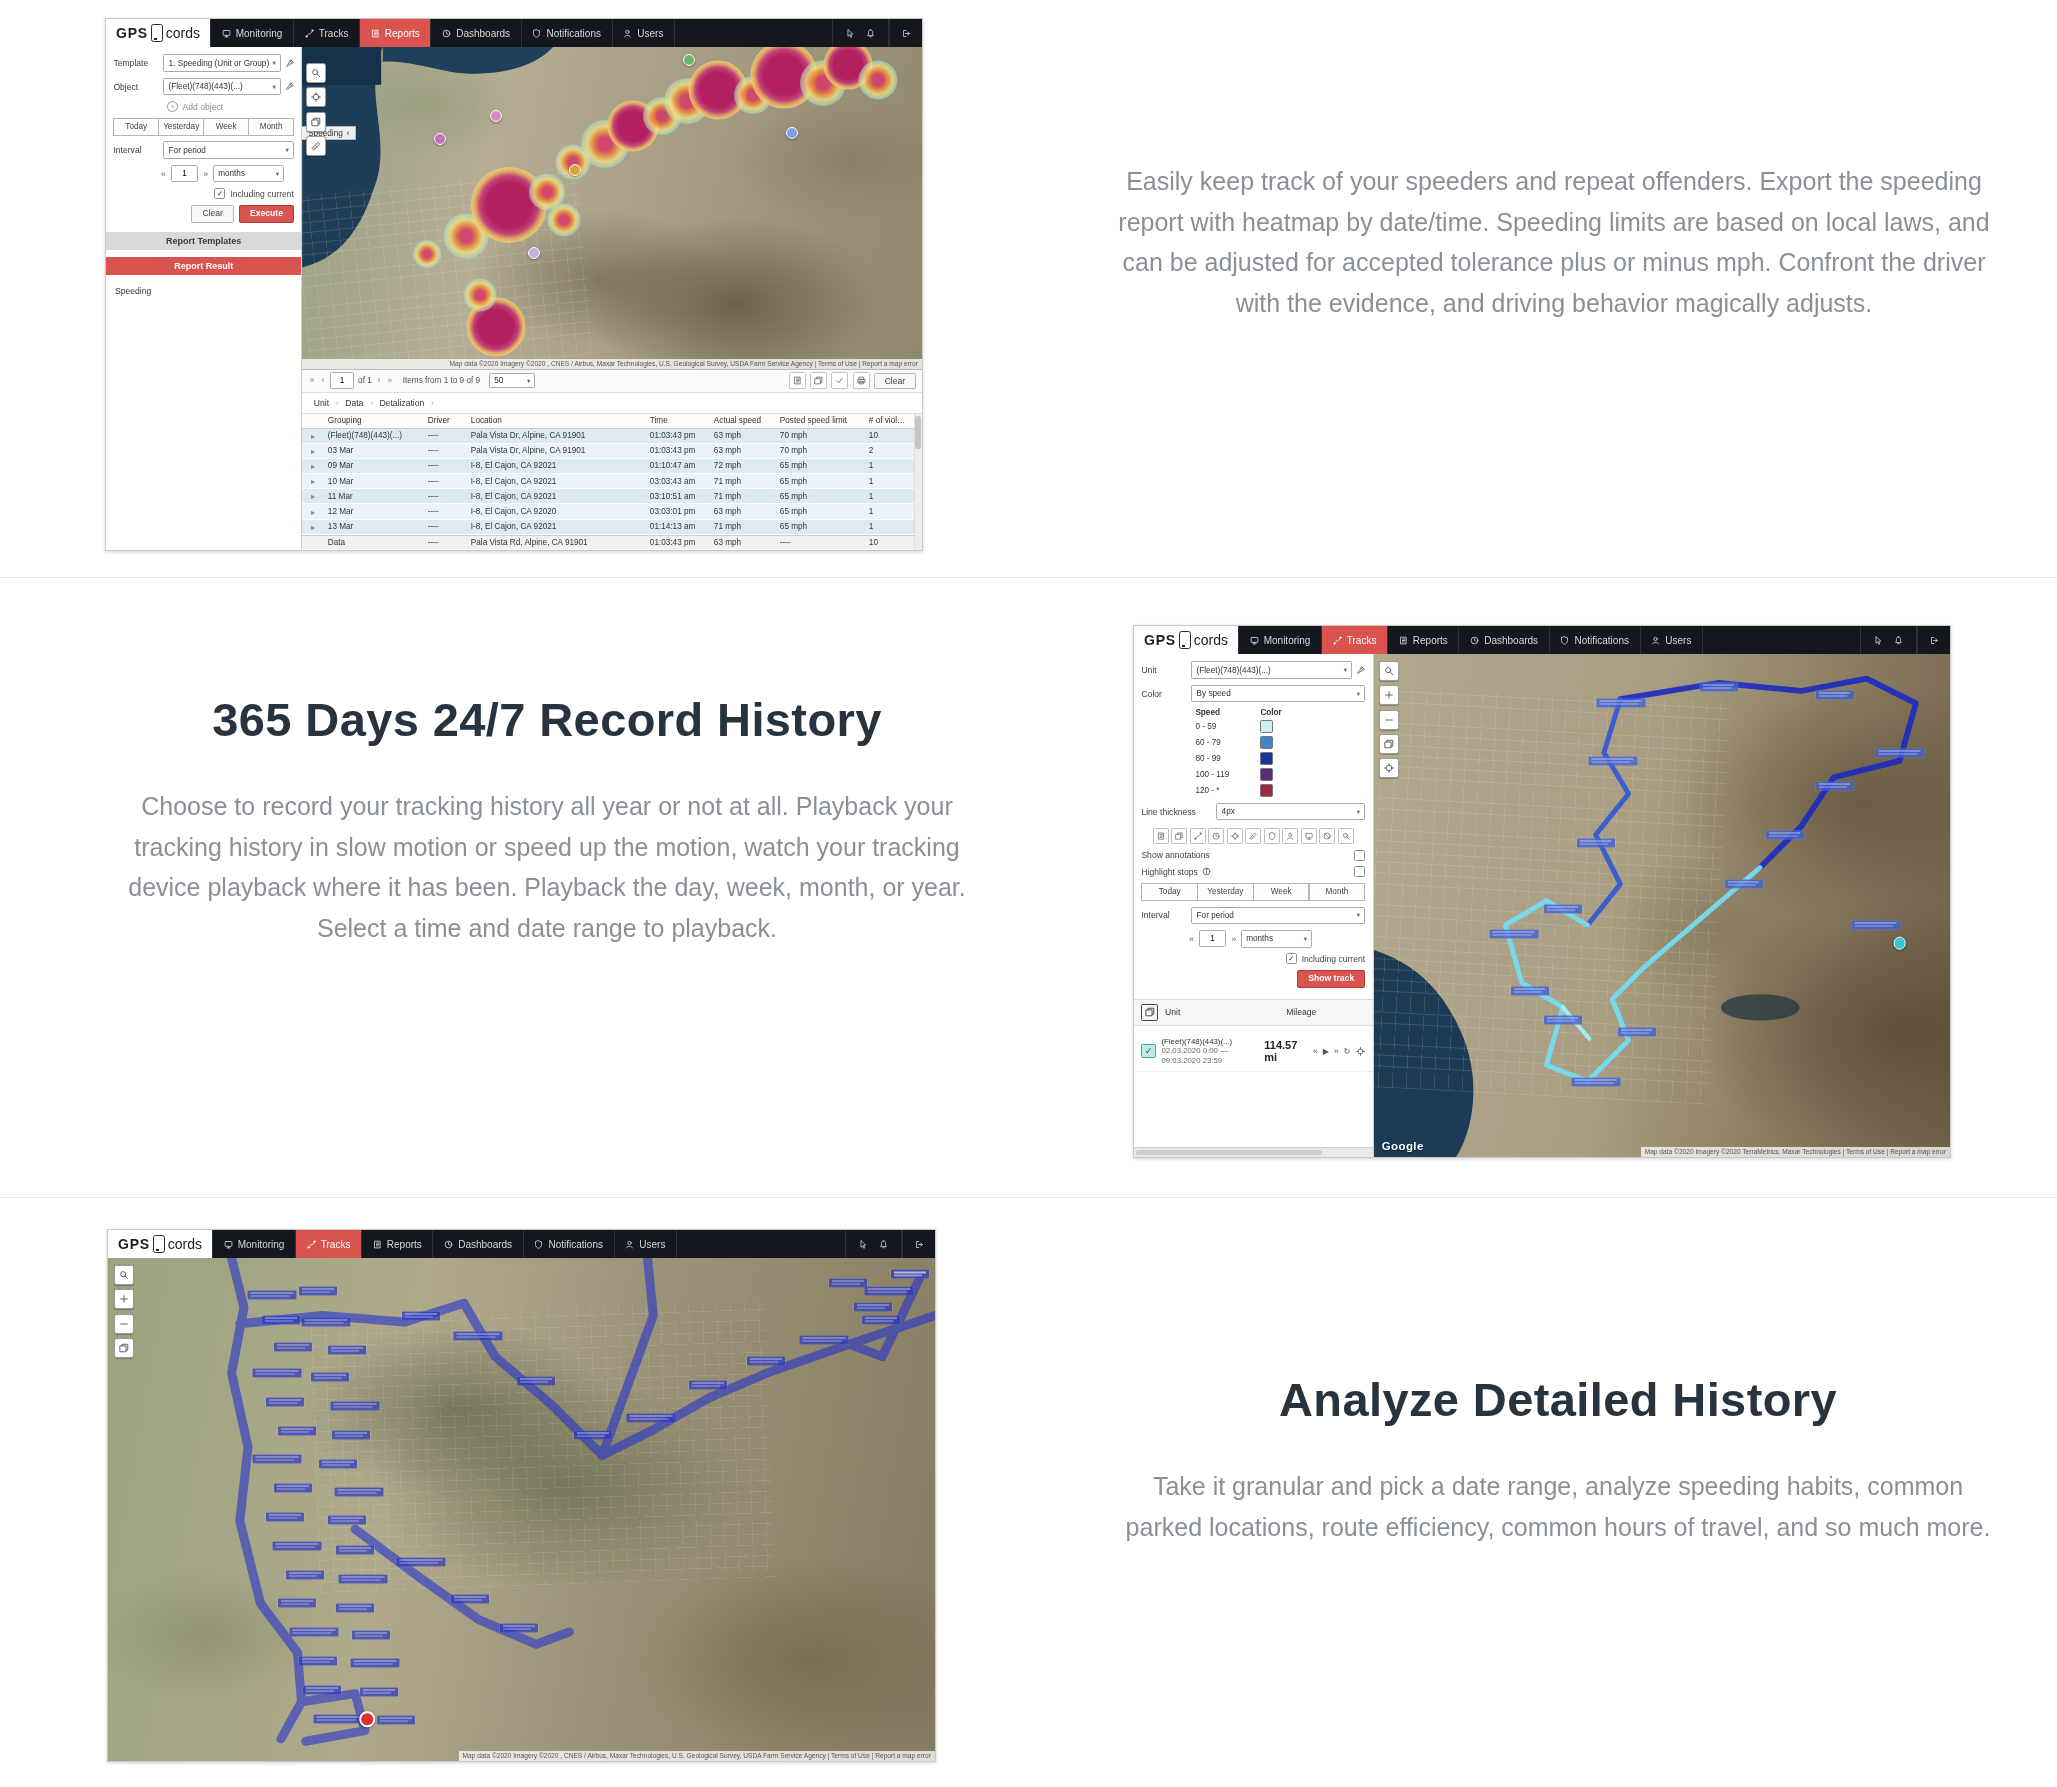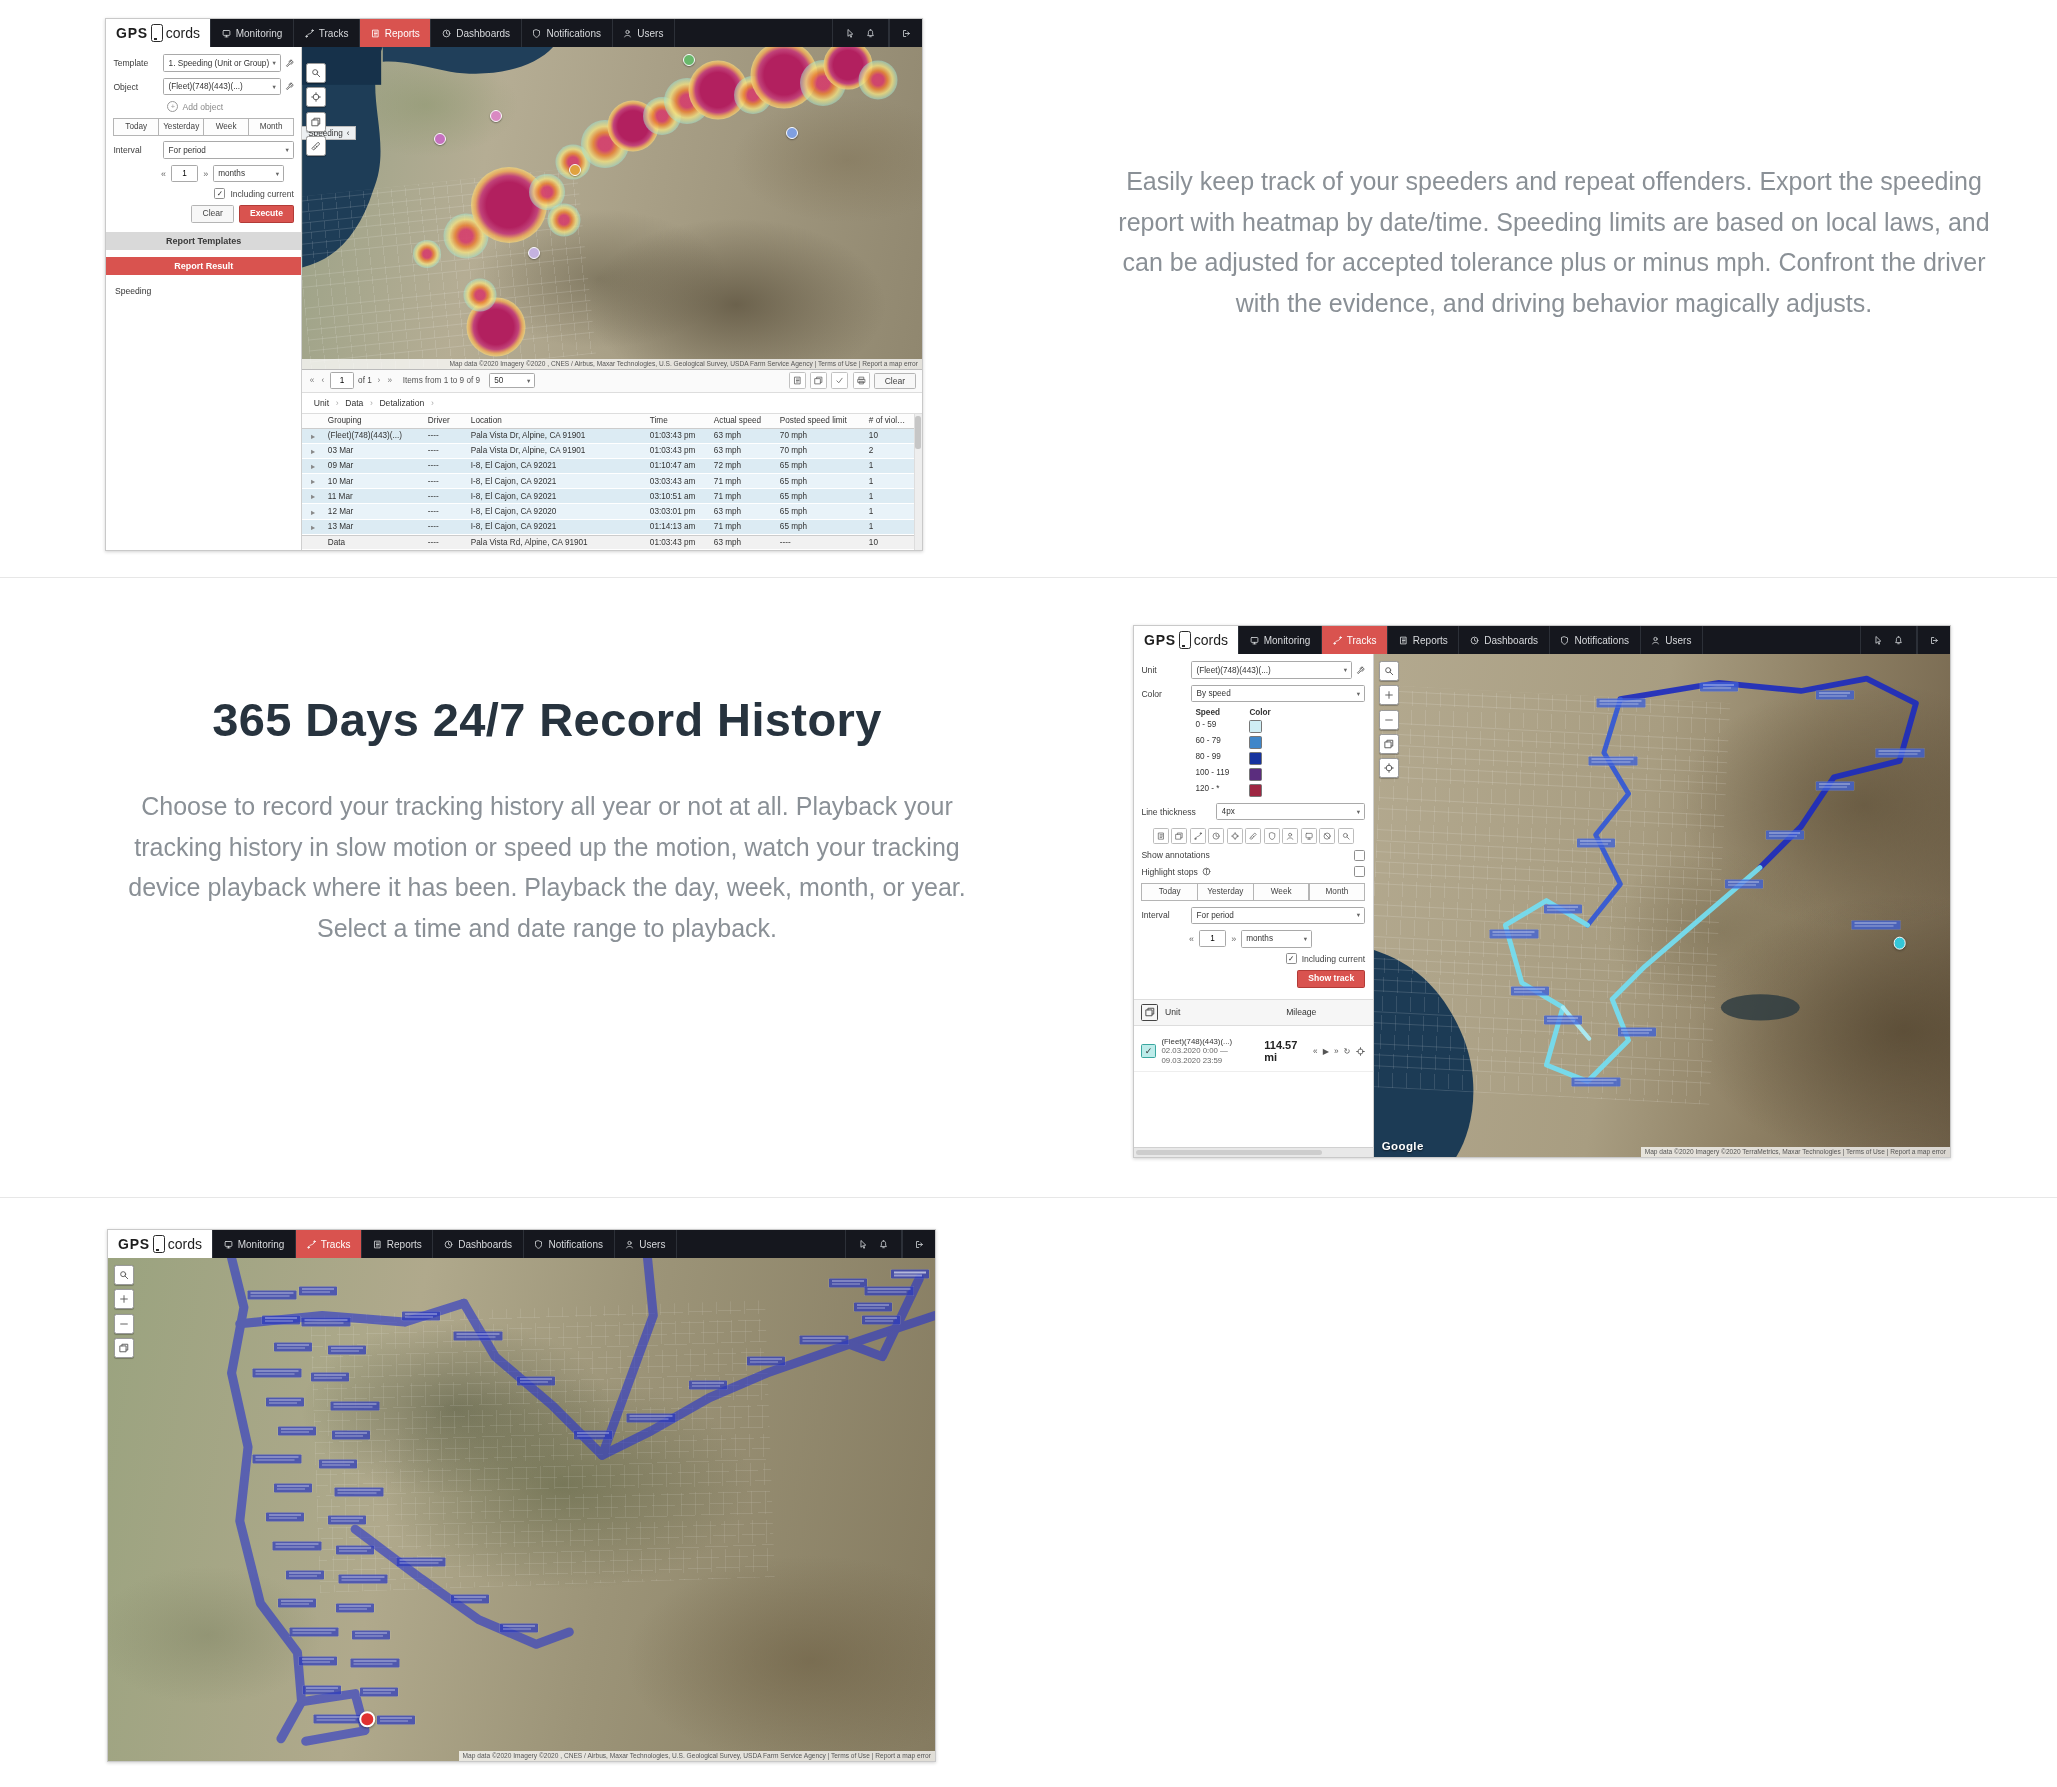--- a/index.html
+++ b/index.html
@@ -125,21 +125,21 @@
   .c7{flex:1;}
   .trow.odd{background:#dcebf3;}
   .trow.even{background:#e9f3f9;}
   .trow.total{background:#f1f1f1;border-top:0.8px solid #ccc;}
   .tspacer{flex:1;}
   .vscroll{position:absolute;right:0;top:0;bottom:0;width:7.4px;background:#eee;border-left:0.8px solid #ddd;}
   .vscroll:after{content:"";position:absolute;top:1.6px;left:0.8px;right:0.8px;height:33px;background:#c6c6c6;border-radius:2.5px;}
 
   
   .legend{margin-left:54px;font-size:8.2px;color:#333;display:flex;flex-direction:column;gap:3.3px;}
-  .lgrow{display:flex;gap:11px;}
+  .lgrow{display:flex;align-items:center;gap:22px;}
   .lgrow .rng{width:43px;}
   .sw{width:10.7px;height:10.7px;border:0.8px solid #777;border-radius:1.6px;}
   .iconstrip{display:flex;gap:2.5px;justify-content:center;flex-wrap:nowrap;margin-top:1.6px;}
   .tico{width:14px;height:14px;border:0.8px solid #bdbdbd;border-radius:1.6px;display:flex;align-items:center;justify-content:center;color:#666;background:#fff;}
   .lsthead{display:flex;align-items:center;gap:6.6px;border-top:0.8px solid #ddd;border-bottom:0.8px solid #ddd;background:#f6f6f6;margin:5px -7.4px 0;padding:4.1px 7.4px;font-size:8.6px;color:#333;}
   .lsthead .mic{width:15px;height:15px;border:0.8px solid #444;border-radius:1.6px;display:flex;align-items:center;justify-content:center;color:#444;}
   .lstrow{display:flex;align-items:center;gap:5.8px;margin:0 -7.4px;padding:5px 7.4px;border-bottom:0.8px solid #eee;background:#fff;}
   .uname{font-size:7.8px;line-height:1.25;color:#333;flex:0 0 97px;}
   .uname .dim{color:#666;}
   .mileage{font-size:11px;font-weight:bold;color:#222;flex:0 0 43px;}
@@ -1097,15 +1097,19 @@
                 <rect x="1.5" y="3.5" width="7" height="7"></rect>
                 <path d="M3.5 3.5 V1.5 H10.5 V8.5 H8.5"></path>
               </svg>
             </span>
           </div>
         <div class="attrib short">Map data ©2020 Imagery ©2020 , CNES / Airbus, Maxar Technologies, U.S. Geological Survey, USDA Farm Service Agency | Terms of Use | Report a map error</div>
       </div>
     </div>
   </div>
 
+  <div class="copy" id="copy3" style="left:1081px;top:1372px;width:954px;">
+    <h2>Analyze Detailed History</h2>
+    <p>Take it granular and pick a date range, analyze speeding habits, common parked locations, route efficiency, common hours of travel, and so much more.</p>
+  </div>
 
 </div>
 
 
 </body></html>

